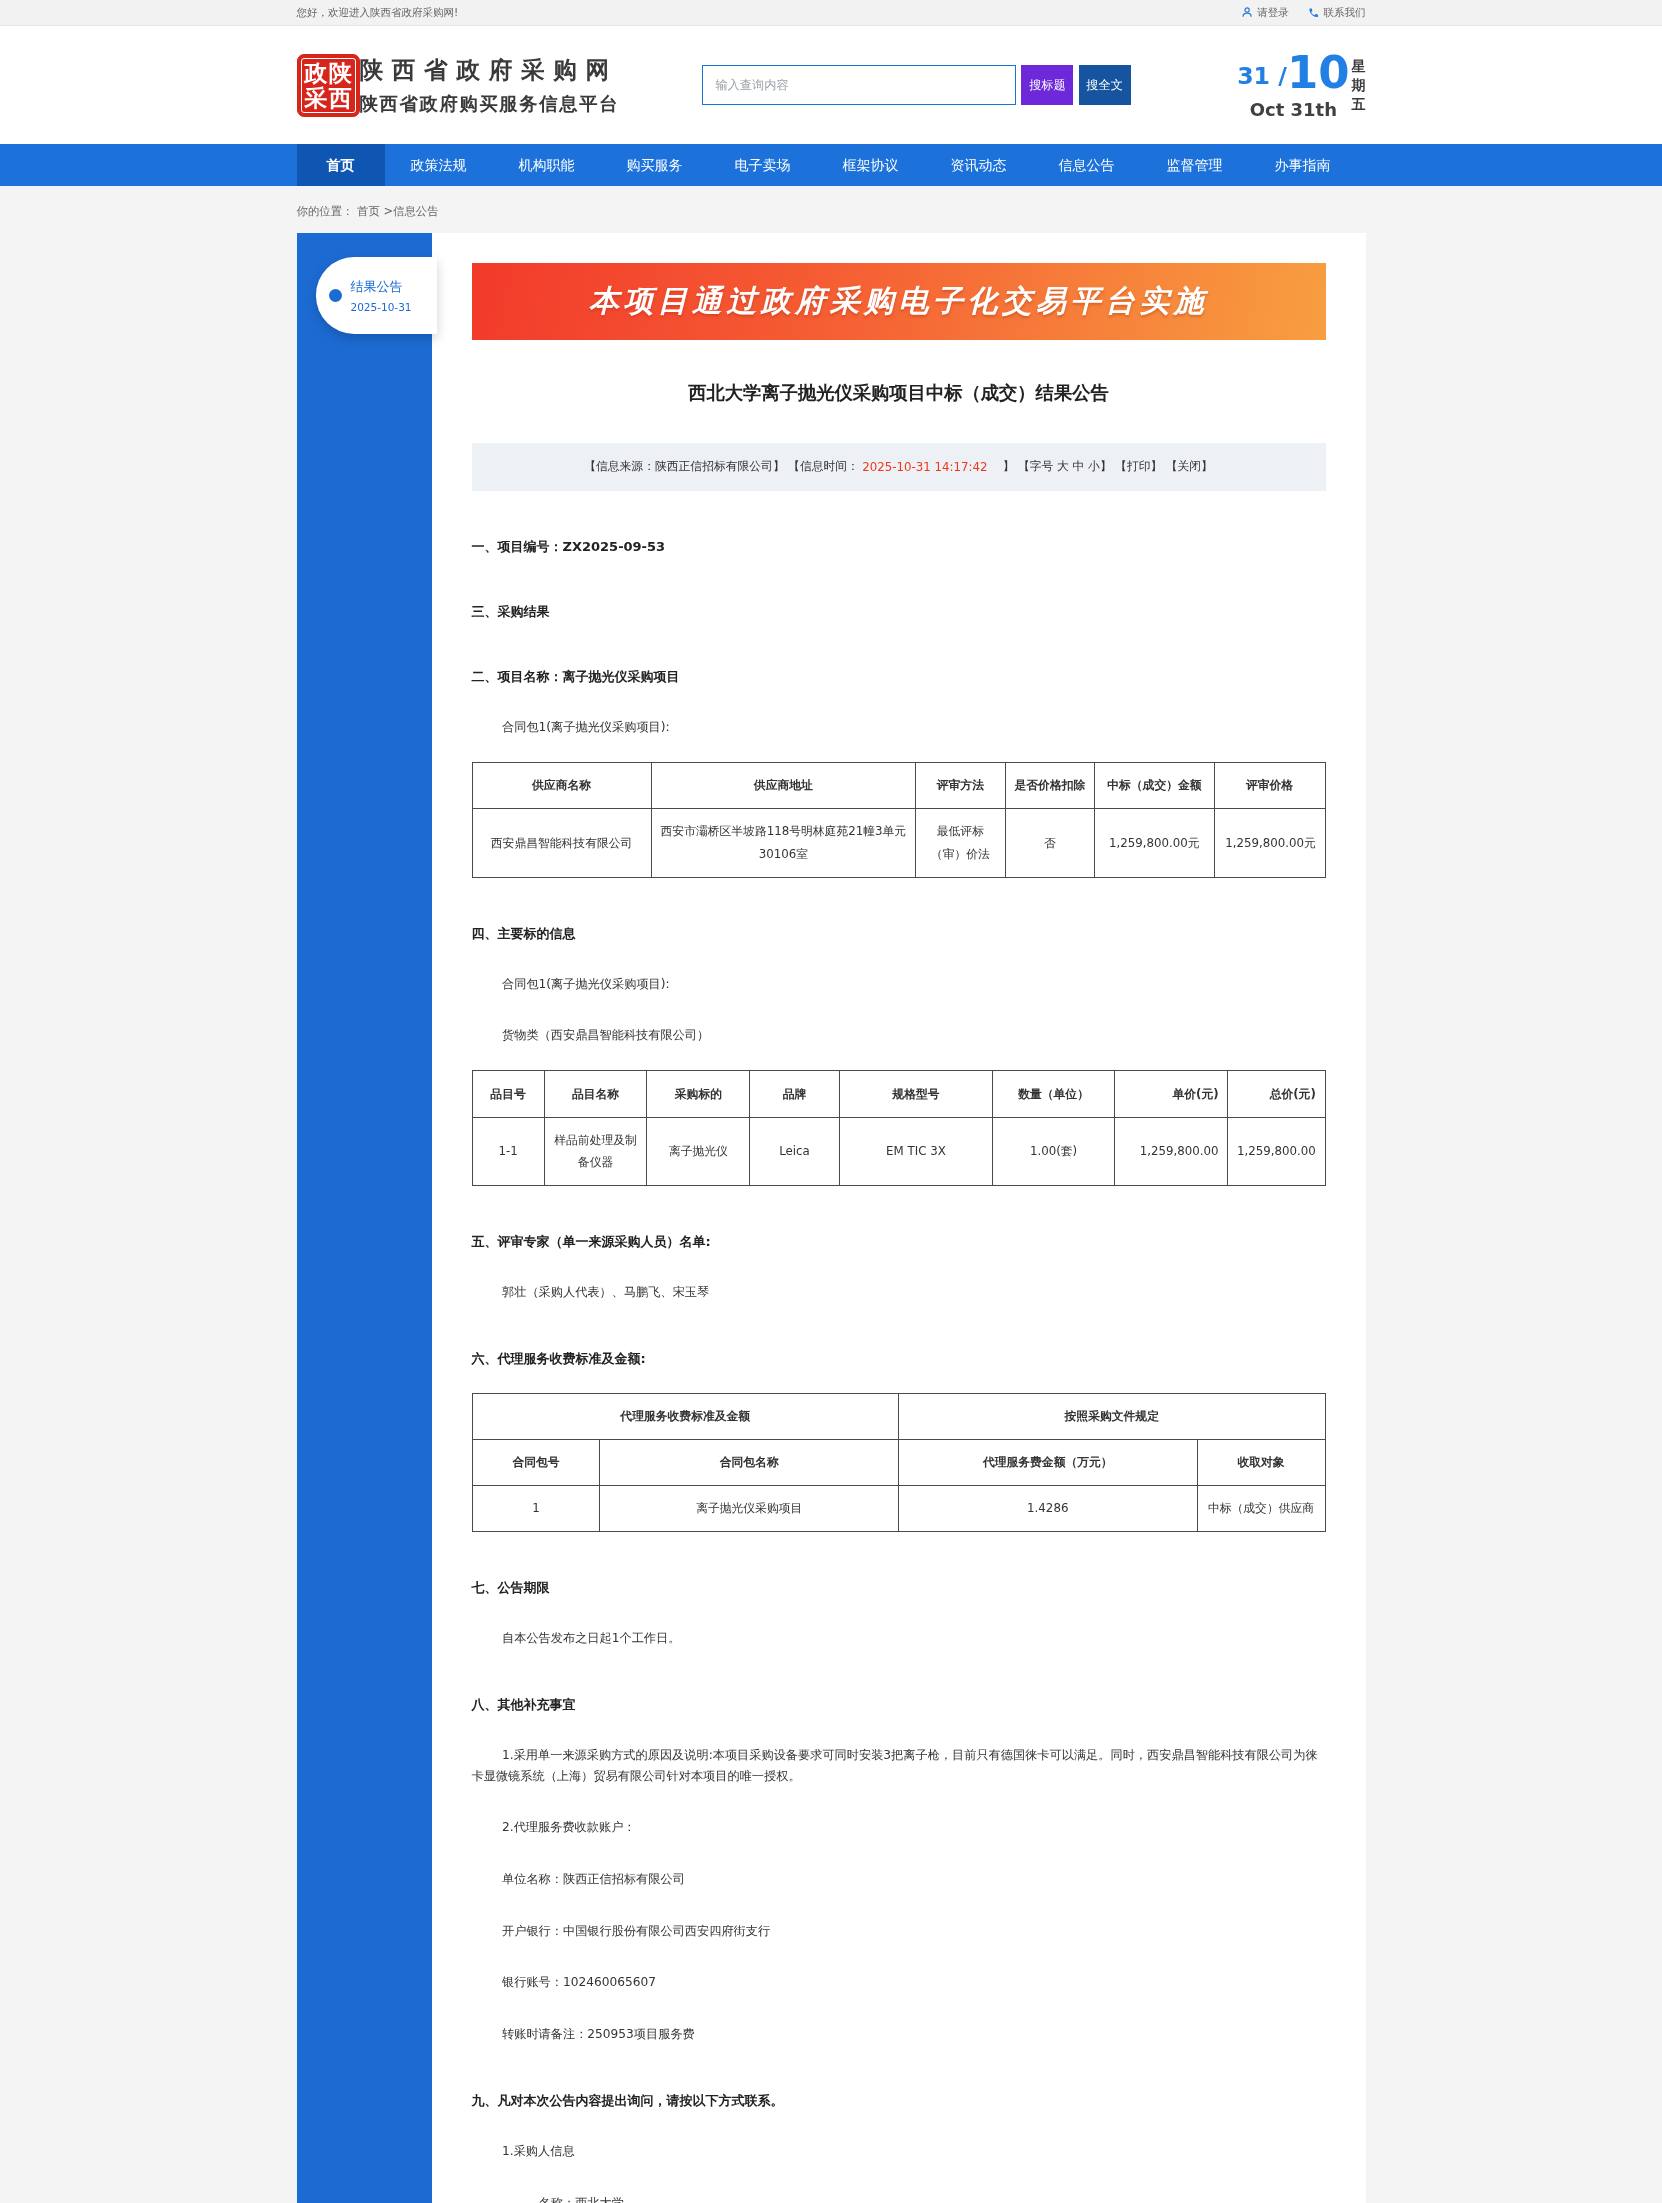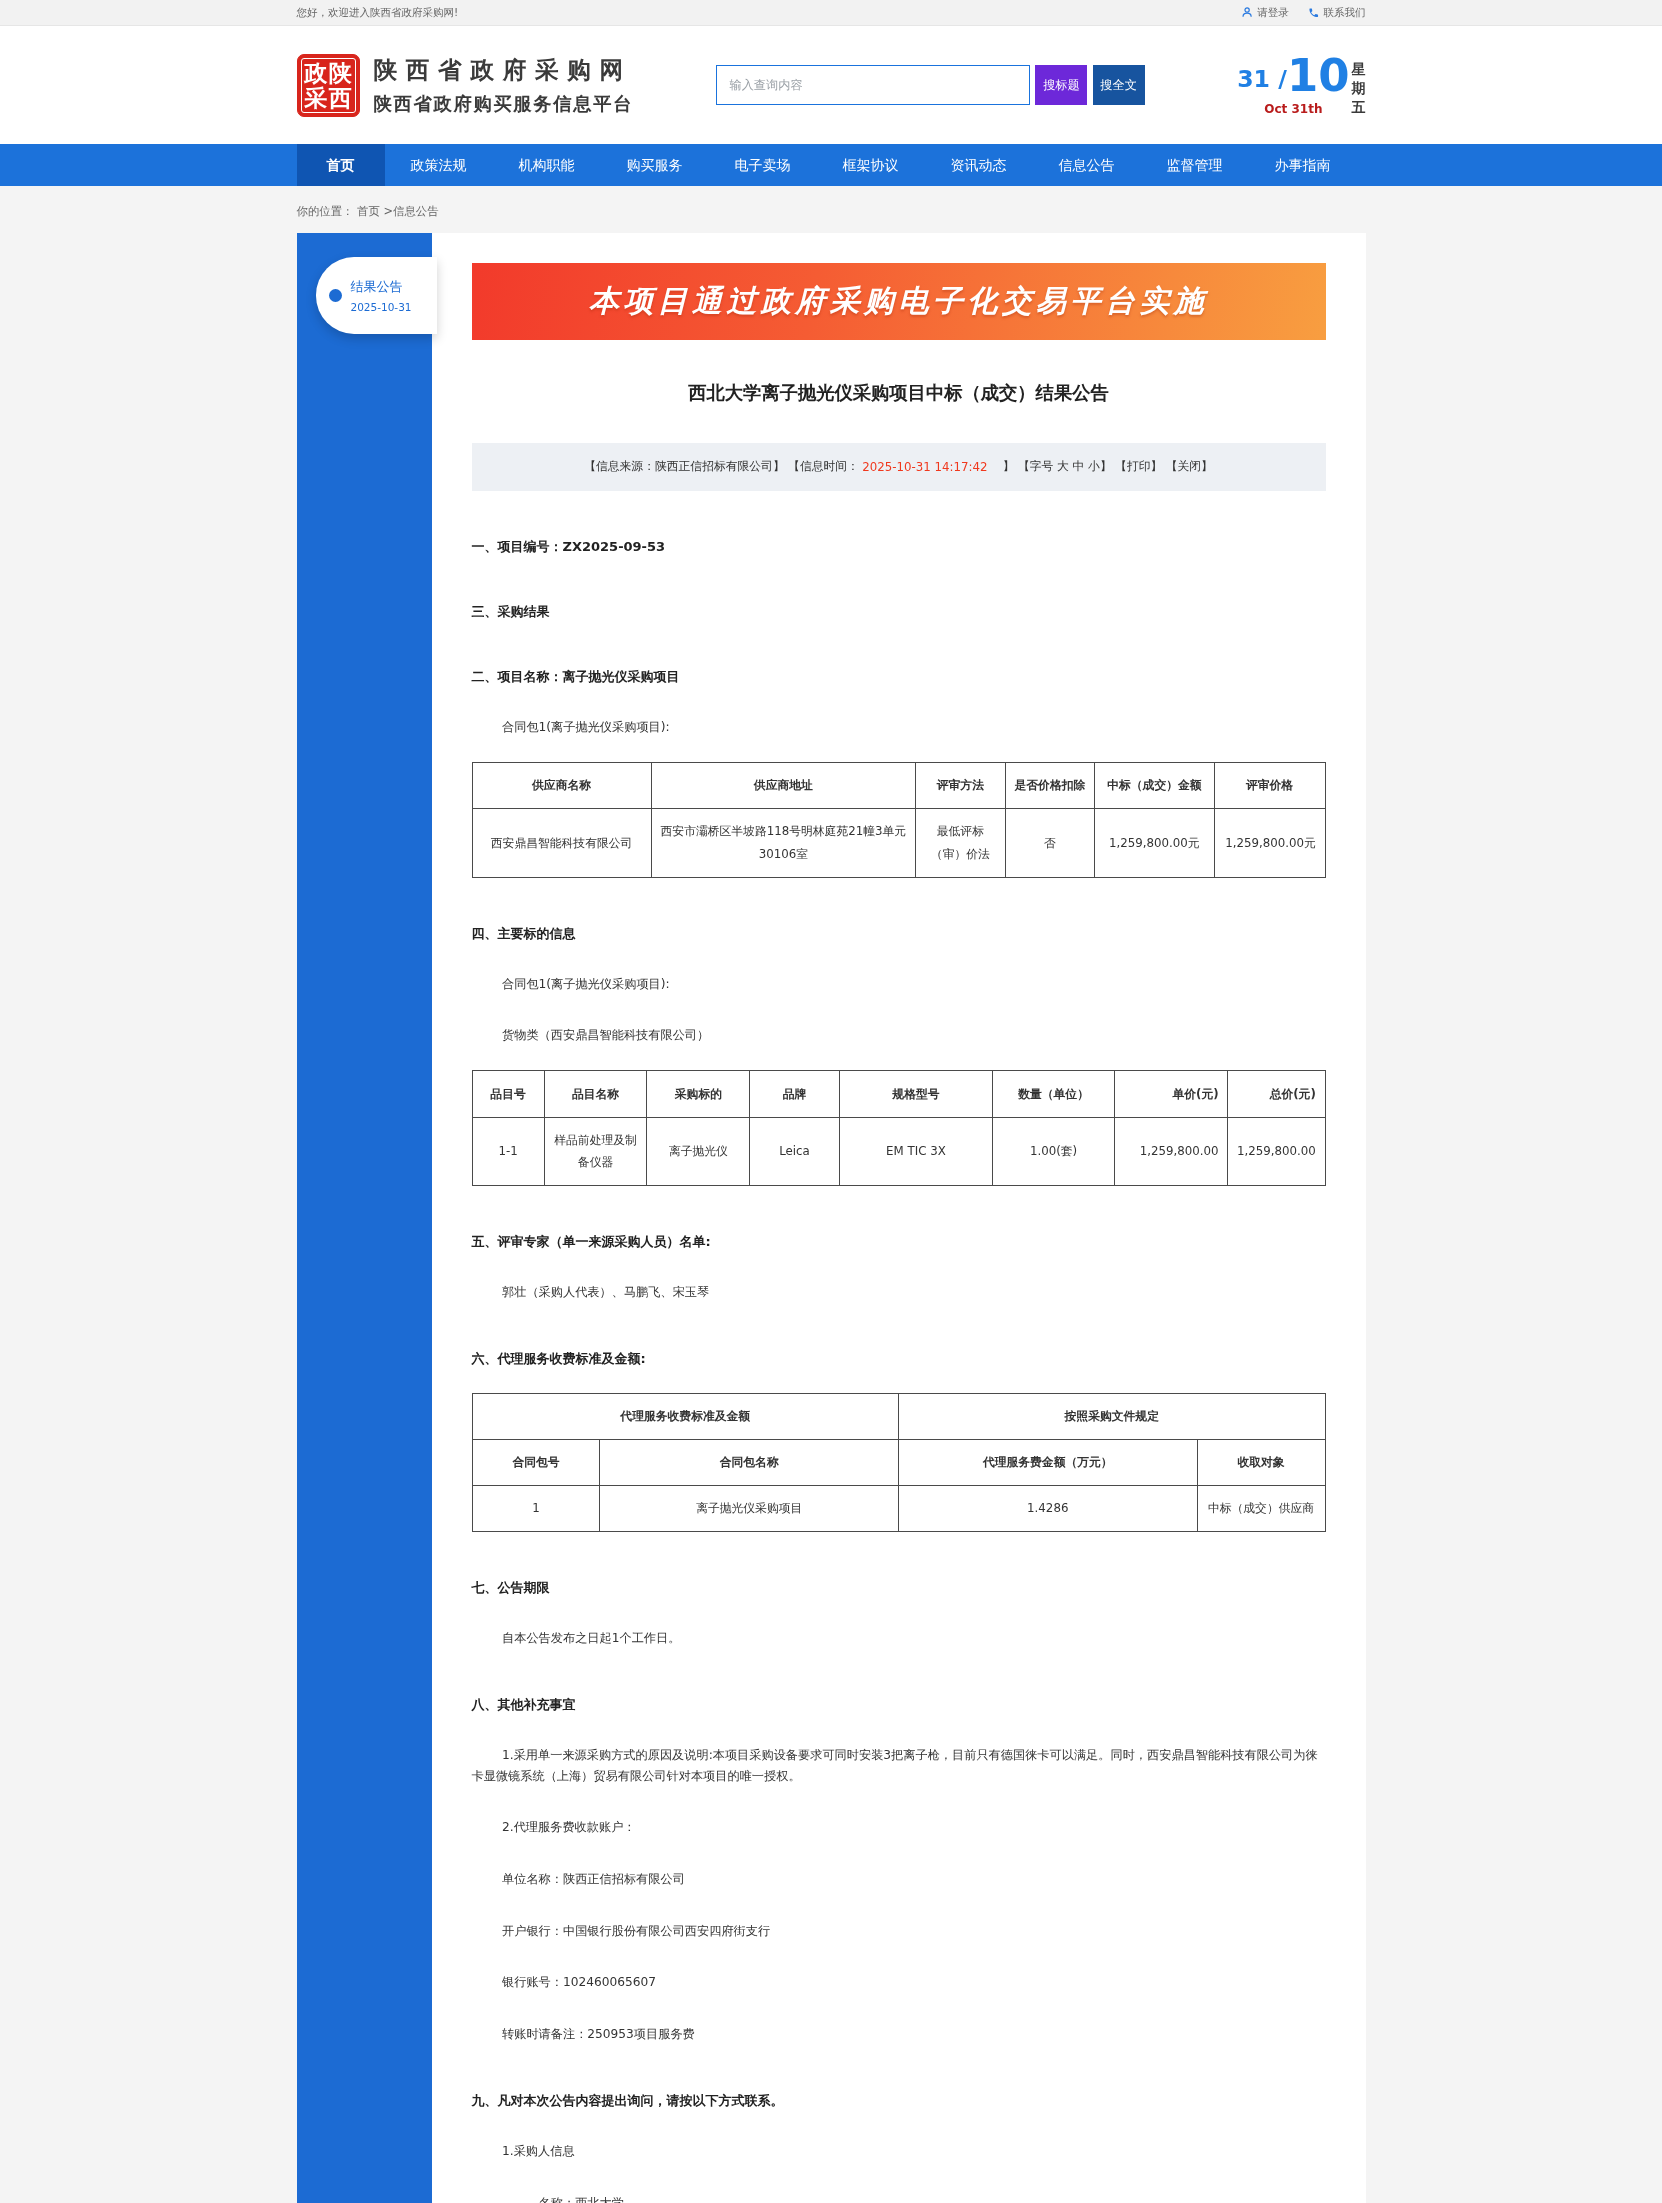--- a/index.html
+++ b/index.html
@@ -16,35 +16,35 @@
   .topbar .container { height: 100%; display: flex; align-items: center; font-size: 10.5px; color: #666; }
   .topbar-right { margin-left: auto; display: flex; align-items: center; gap: 19px; }
   .topbar-link { display: flex; align-items: center; gap: 4.4px; color: #666; cursor: pointer; }
   .topbar-link svg { display: block; }
 
   
   .header { background: #fff; }
   .header .container { height: 118px; display: flex; align-items: center; }
   .logo-box { width: 63px; height: 63px; background: #d8251c; border-radius: 7px; padding: 6.1px; display: grid; grid-template-columns: 1fr 1fr; border: 1.7px solid #d8251c; outline: 1.7px solid #fff; outline-offset: -5.2px; }
   .logo-box span { color: #fff; font-weight: bold; font-size: 23px; line-height: 25px; text-align: center; }
-  .site-names { margin-left: 14px; }
+  .site-names { margin-left: 0; }
   .site-title { font-size: 23.6px; font-weight: bold; color: #3a3a3a; letter-spacing: 8.7px; }
   .site-subtitle { font-size: 18.3px; font-weight: bold; color: #3a3a3a; margin-top: 5.2px; letter-spacing: 1.7px; }
   .search-area { margin-left: 83px; display: flex; align-items: center; }
   .search-input { width: 314px; height: 40px; border: 1.7px solid #1a73dd; padding: 0 12.2px; font-size: 12.2px; color: #333; outline: none; }
   .search-input::placeholder { color: #9aa0a6; }
   .search-btn { height: 40px; width: 52px; border: none; color: #fff; font-size: 12.2px; cursor: pointer; margin-left: 5.2px; }
   .btn-title { background: #6d28d9; }
   .btn-full { background: #17549f; }
   .date-widget { margin-left: auto; display: flex; align-items: flex-start; gap: 2px; }
   .date-nums { text-align: center; }
   .date-line { display: flex; align-items: flex-start; }
   .date-day { color: #2080e4; font-size: 23.6px; font-weight: bold; margin-top: 12.2px; }
   .date-month { color: #2080e4; font-size: 45px; font-weight: bold; line-height: 45px; }
-  .date-en { color: #b91c1c; font-size: 12px; font-weight: bold; margin-top: 3.5px; }
+  .date-en { color: #404040; font-size: 18px; font-weight: bold; margin-top: 3.5px; }
   .date-week { display: flex; flex-direction: column; font-size: 14px; font-weight: bold; color: #3a3a3a; line-height: 19px; margin-top: 7px; }
 
   
   .nav { background: #1c72da; height: 42px; }
   .nav .container { display: flex; height: 100%; }
   .nav-item { color: #fff; font-size: 14px; line-height: 42px; padding: 0 26px; cursor: pointer; white-space: nowrap; }
   .nav-item.active { background: #0f55b2; font-weight: bold; padding: 0 30px; }
 
   
   .breadcrumb { padding: 17.5px 0 14px; font-size: 11.4px; color: #666; }

